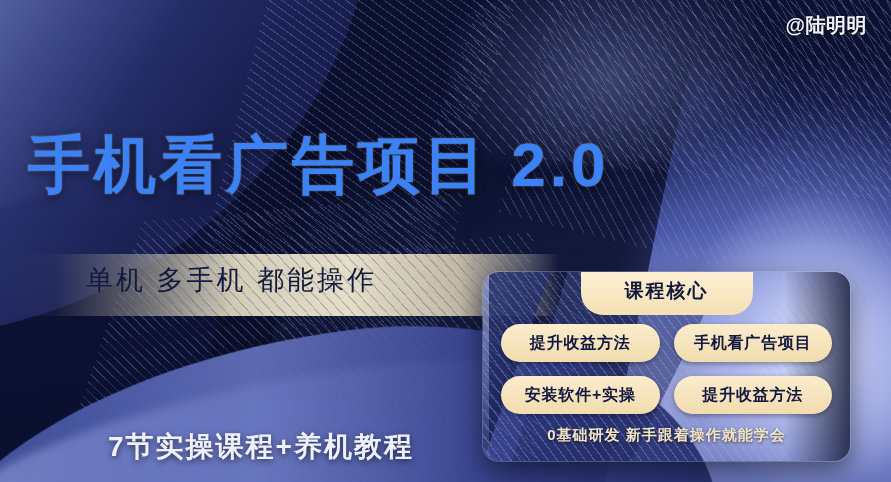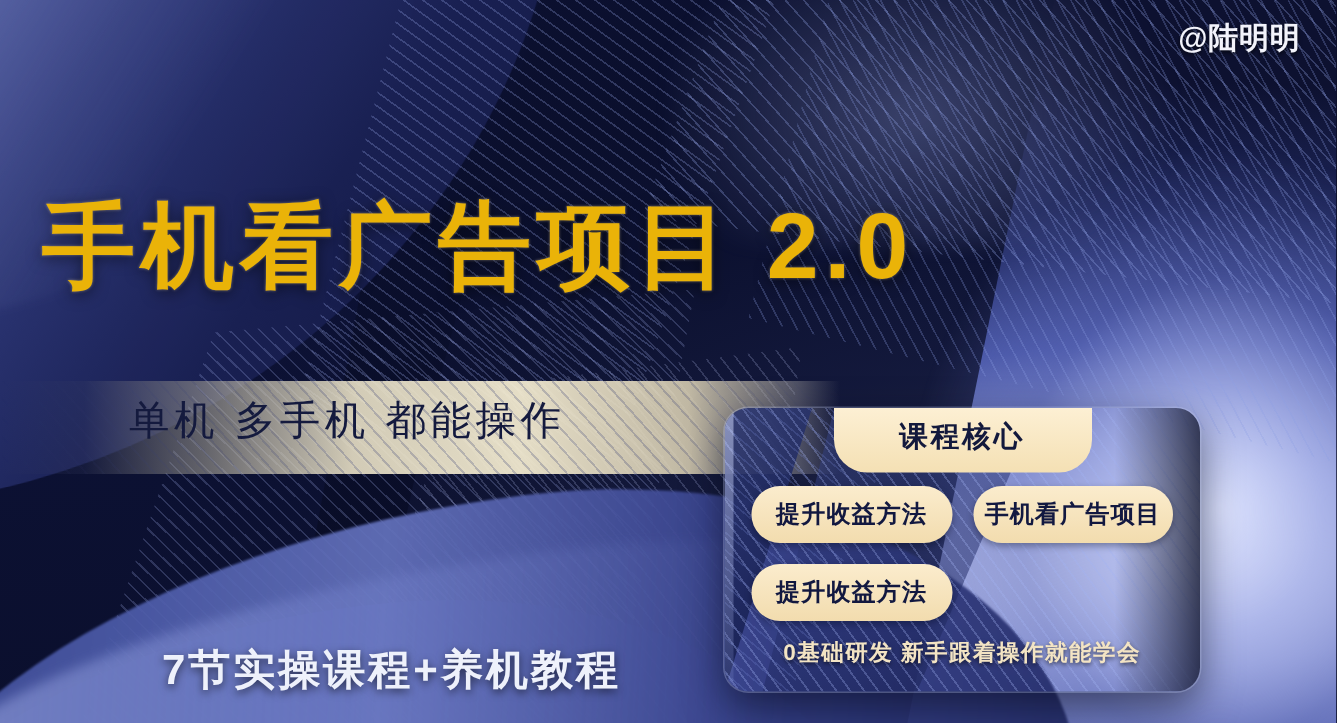--- a/index.html
+++ b/index.html
@@ -130,21 +130,21 @@
     letter-spacing:.5px;
     text-shadow:0 1px 3px rgba(0,0,0,.75);
     z-index:40;
   }
 
   .title{
     position:absolute;left:28px;top:134px;
     font-size:62px;line-height:1;
     font-weight:700;
     letter-spacing:4px;
-    color:#eab308;
+    color:#3b82f6;
     white-space:nowrap;
     z-index:30;
     text-shadow:0 2px 10px rgba(0,0,0,.55), 0 0 2px rgba(246,227,192,.6);
   }
 
   .subtitle{
     position:absolute;left:86px;top:262px;
     font-size:27px;font-weight:400;
     letter-spacing:3px;
     color:#141a3e;
@@ -157,21 +157,21 @@
     font-size:28px;font-weight:700;
     letter-spacing:2px;
     color:#eef1fb;
     white-space:nowrap;
     z-index:30;
     text-shadow:0 2px 6px rgba(0,0,0,.6);
   }
 
   
   .panel{
-    position:absolute;left:483px;top:272px;width:317px;height:189px;
+    position:absolute;left:483px;top:272px;width:367px;height:189px;
     border-radius:16px;
     overflow:hidden;
     background:linear-gradient(128deg,#182croatia 0%, #16205a 0%, #111a4a 40%, #0d1438 100%);
     box-shadow:0 0 0 1px rgba(196,206,246,.30), 0 10px 26px rgba(4,7,24,.55);
     z-index:25;
   }
   .panel-wedge{
     position:absolute;left:0;top:0;width:40%;height:100%;
     background:linear-gradient(150deg,#2b3670 0%, #1b2458 55%, #131a46 100%);
     clip-path:polygon(0 0, 46% 0, 0 100%, 0 100%);
@@ -290,20 +290,23 @@
     </div>
 
     <div class="pill-grid">
       <div class="pill">
         <span>提升收益方法</span>
       </div>
       <div class="pill">
         <span>手机看广告项目</span>
       </div>
       <div class="pill">
+        <span>安装软件+实操</span>
+      </div>
+      <div class="pill">
         <span>提升收益方法</span>
       </div>
     </div>
 
     <div class="panel-foot">0基础研发 新手跟着操作就能学会</div>
   </div>
 
 </div>
 
 </body></html>

